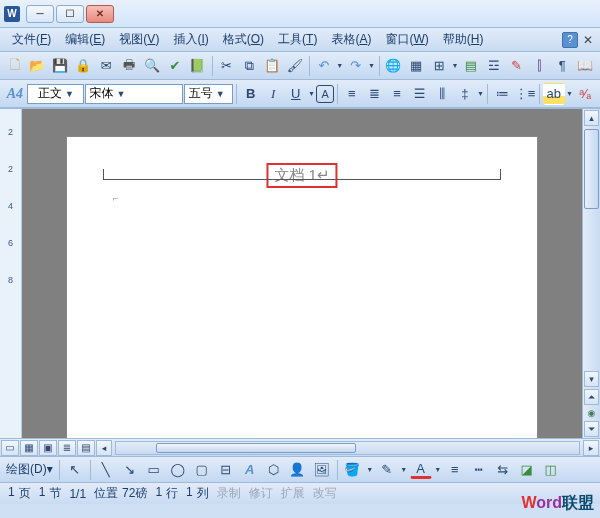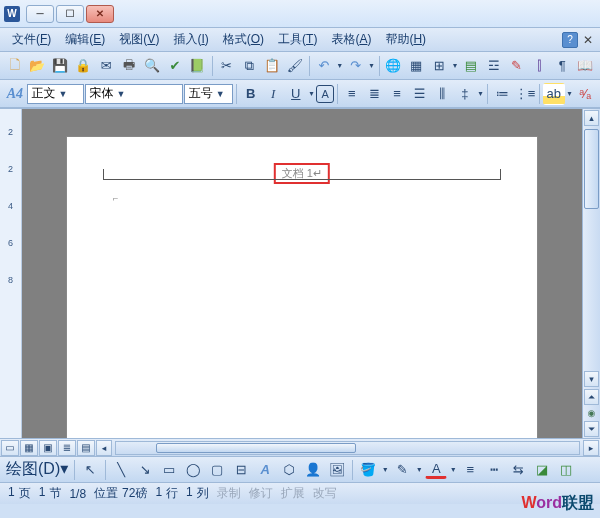--- a/index.html
+++ b/index.html
@@ -20,59 +20,59 @@
 .menubar .help { width: 16px; height: 16px; background: #5a8fd0; border: 1px solid #3f72b0; border-radius: 2px; color: #fff; font-size: 10px; display: flex; align-items: center; justify-content: center; position: absolute; right: 22px; }
 .menubar .close-doc { width: 16px; height: 16px; display: flex; align-items: center; justify-content: center; color: #444; position: absolute; right: 4px; }
 
 
 .toolbar { height: 28px; background: linear-gradient(#e2ecf9,#c3d8f1); border-bottom: 1px solid #9fb9d8; display: flex; align-items: center; padding: 0 4px; gap: 1px; overflow: hidden; }
 .tb-btn { width: 22px; height: 22px; border: 1px solid transparent; border-radius: 3px; display: flex; align-items: center; justify-content: center; font-size: 13px; color: #2a4a74; }
 .tb-sep { width: 1px; height: 20px; background: #9fb9d8; margin: 0 2px; }
 .tb-arrow { width: 8px; font-size: 8px; color: #2a4a74; display: flex; align-items: center; justify-content: center; }
 .combo { height: 20px; background: #fff; border: 1px solid #7a9cc6; display: flex; align-items: center; padding: 0 2px 0 4px; font-size: 12px; }
 .combo .cb-arrow { margin-left: 3px; font-size: 9px; color: #2a4a74; }
-.combo.style { width: 58px; }
+.combo.style { width: 58px; justify-content: center; }
 .combo.font { width: 100px; }
 .combo.size { width: 50px; }
 
 .icon-new{color:#d8a24a}.icon-open{color:#d8a24a}.icon-save{color:#5a8fd0}.icon-print{color:#555}.icon-paste{color:#d8a24a}.icon-undo{color:#5a8fd0}.icon-redo{color:#5a8fd0}
 .aa-icon{color:#5a8fd0;font-weight:bold;font-style:italic;font-family:serif;font-size:14px}
 .reading{border:1px solid #7a9cc6;background:#fff;padding:1px 4px;font-size:11px;display:flex;align-items:center;gap:2px}
 
 
 .workspace { position: relative; height: 330px; background: #fff; border-top: 1px solid #9fb9d8; display: flex; }
 .hruler-wrap{position:absolute;left:22px;right:18px;top:0;height:18px;background:#e9f1fb;border-bottom:1px solid #b8ccE5;display:flex;align-items:center;overflow:hidden}
 .hruler{position:relative;height:100%;margin-left:6px}
 .htick{position:absolute;top:1px;font-size:9px;color:#3a5a85}
 .vruler{width:22px;background:#e9f1fb;border-right:1px solid #b8cce5;padding-top:18px}
 .vtick{height:37px;font-size:9px;color:#3a5a85;text-align:center}
 .doc-scroll{flex:1;background:#808080;padding-top:18px;position:relative;overflow:hidden}
 .page{background:#fff;margin:10px auto 0;width:470px;height:600px;box-shadow:0 0 0 1px #888;position:relative}
 .header-line{position:absolute;top:42px;left:36px;right:36px;border-bottom:1px solid #555}
 .header-line::before,.header-line::after{content:"";position:absolute;top:-10px;width:1px;height:10px;background:#555}
 .header-line::before{left:0}.header-line::after{right:0}
-.header-text{position:absolute;top:26px;left:50%;transform:translateX(-50%);font-size:11px;color:#888;padding:1px 6px}
+.header-text{position:absolute;top:26px;left:50%;transform:translateX(-50%);font-size:15px;color:#888;padding:1px 6px}
 .red-box{border:2px solid #e03030}
 .cursor-mark{position:absolute;top:56px;left:46px;font-size:9px;color:#888}
 .vscroll{width:18px;background:linear-gradient(90deg,#e2ecf9,#c9dbf2);border-left:1px solid #9fb9d8;display:flex;flex-direction:column}
 .sbtn{height:16px;display:flex;align-items:center;justify-content:center;font-size:9px;color:#2a4a74;border:1px solid #9fb9d8;background:linear-gradient(#f1f6fc,#d5e4f5);margin:1px}
 .sb-track{flex:1;position:relative}
 .sb-thumb{position:absolute;left:1px;right:1px;top:2px;height:80px;background:linear-gradient(90deg,#e8f1fc,#c3d8f1);border:1px solid #7a9cc6;border-radius:2px}
 .sb-lower{display:flex;flex-direction:column}
 .sb-ball{height:12px;display:flex;align-items:center;justify-content:center;font-size:9px;color:#475;margin:1px}
 
 
 .viewrow{height:18px;background:linear-gradient(#e2ecf9,#c9dbf2);border-top:1px solid #9fb9d8;display:flex;align-items:center}
 .vbtn{width:18px;height:16px;border:1px solid #9fb9d8;background:linear-gradient(#f1f6fc,#d5e4f5);display:flex;align-items:center;justify-content:center;font-size:10px;color:#2a4a74;margin-left:1px}
 .hsb{flex:1;height:14px;background:linear-gradient(#e2ecf9,#c9dbf2);border:1px solid #9fb9d8;margin:0 2px;position:relative}
 .hsb-thumb{position:absolute;left:40px;width:200px;top:1px;bottom:1px;background:linear-gradient(#f1f6fc,#c3d8f1);border:1px solid #7a9cc6;border-radius:2px}
 
 
 .drawbar{height:26px;background:linear-gradient(#e2ecf9,#c3d8f1);border-top:1px solid #9fb9d8;display:flex;align-items:center;padding:0 4px;gap:2px;overflow:hidden}
-.draw-label{color:#1a3e6e;font-size:16px;padding:0 2px}
+.draw-label{color:#1a3e6e;font-size:12px;padding:0 2px}
 
 
 .statusbar{height:22px;background:linear-gradient(#e2ecf9,#c9dbf2);border-top:1px solid #9fb9d8;display:flex;align-items:center;padding:0 8px;gap:8px;font-size:12px;color:#1a3e6e}
 .status-seg{display:flex;gap:4px;white-space:nowrap}
 .status-dim{color:#9aa8bb}
 
 
 .wm{position:absolute;right:6px;bottom:4px;font-size:16px;font-weight:bold;pointer-events:none}
 .wm .a{color:#e03030}.wm .b{color:#9b2fa0}.wm .c{color:#0c4a6e}
 </style>
@@ -89,20 +89,21 @@
 </div>
 
 <div class="menubar">
   <span class="menu-item"><span>文件</span>(<span class="uline">F</span>)</span>
   <span class="menu-item"><span>编辑</span>(<span class="uline">E</span>)</span>
   <span class="menu-item"><span>视图</span>(<span class="uline">V</span>)</span>
   <span class="menu-item"><span>插入</span>(<span class="uline">I</span>)</span>
   <span class="menu-item"><span>格式</span>(<span class="uline">O</span>)</span>
   <span class="menu-item"><span>工具</span>(<span class="uline">T</span>)</span>
   <span class="menu-item"><span>表格</span>(<span class="uline">A</span>)</span>
+  <span class="menu-item"><span>窗口</span>(<span class="uline">W</span>)</span>
   <span class="menu-item"><span>帮助</span>(<span class="uline">H</span>)</span>
   <div class="help">?</div>
   <div class="close-doc">✕</div>
 </div>
 
 <div class="toolbar">
   <div class="tb-btn icon-new">🗋</div>
   <div class="tb-btn icon-open">📂</div>
   <div class="tb-btn icon-save">💾</div>
   <div class="tb-btn">🔒</div>
@@ -273,21 +274,21 @@
 
 <div class="statusbar">
   <span class="status-seg">
       <span>1</span> 
       <span>页</span>
     </span>
   <span class="status-seg">
       <span>1</span> 
       <span>节</span>
     </span>
-  <span class="status-seg">1/8</span>
+  <span class="status-seg">1/1</span>
   <span class="status-seg">
       <span>位置</span> 
       <span>72磅</span>
     </span>
   <span class="status-seg">
       <span>1</span> 
       <span>行</span>
     </span>
   <span class="status-seg">
       <span>1</span> 

